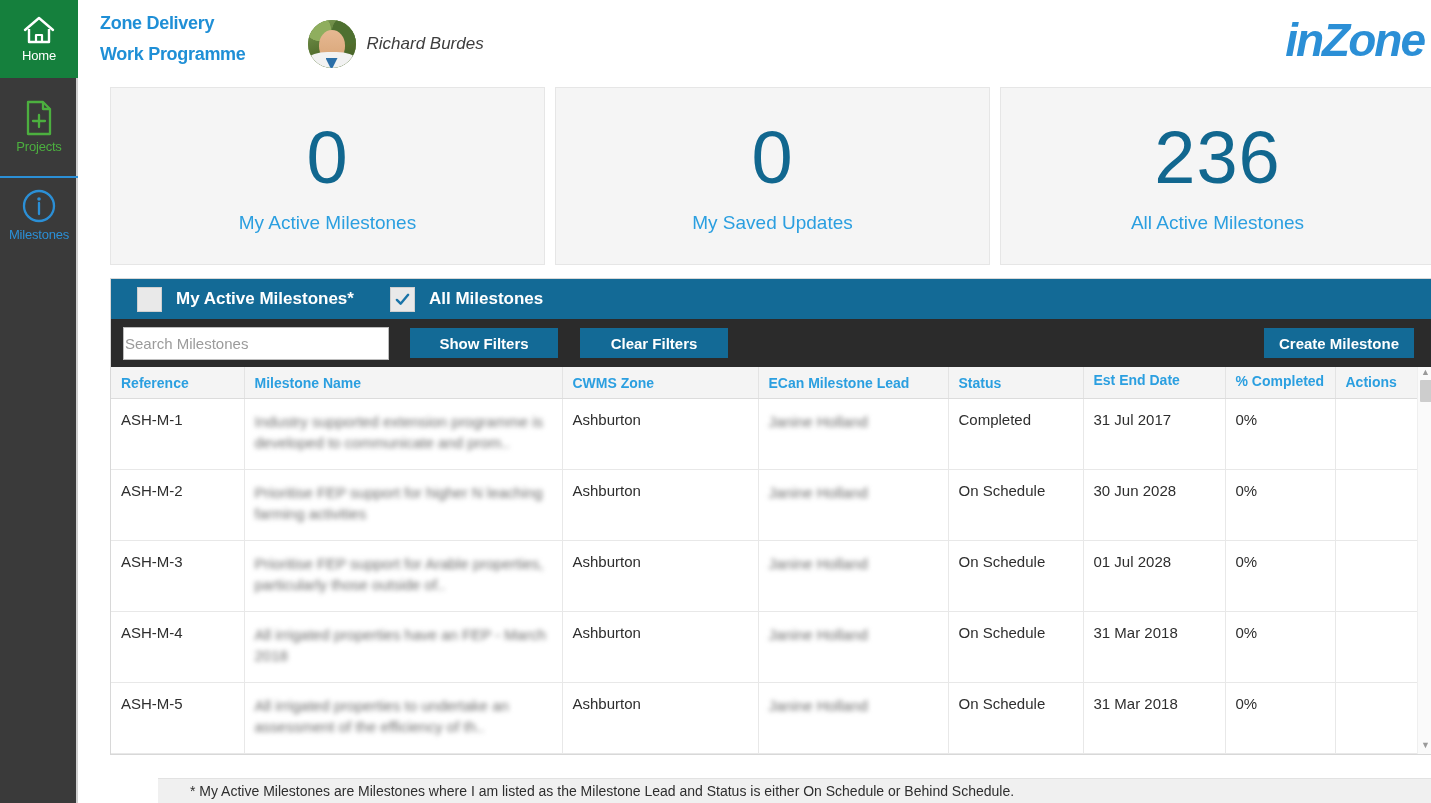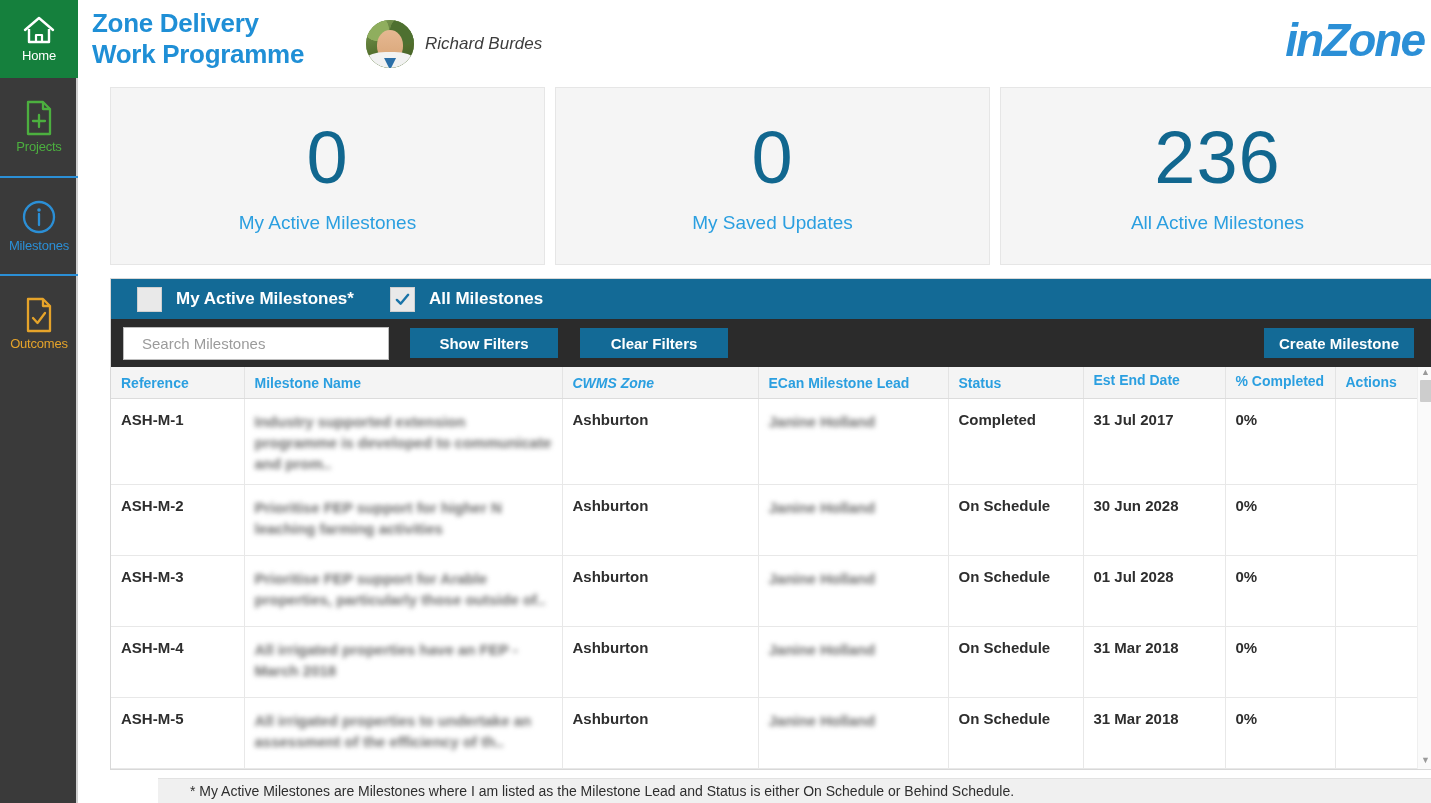--- a/index.html
+++ b/index.html
@@ -28,38 +28,38 @@
   }
   .nav-item.home { background: #15803d; }
   .nav-item.sep { border-top: 2px solid #2b8fd6; }
   .nav-label {
     font-size: 13px; margin-top: 3px; letter-spacing: -0.2px;
     white-space: nowrap; font-weight: 500;
   }
   .nav-item.home .nav-label { color: #ffffff; }
   .nav-item.projects { height: 98px; }
   .nav-item.projects .nav-label { color: #4caf3f; }
-  .nav-item.milestones { height: 98px; }
+  .nav-item.milestones { height: 76px; }
   .nav-item.milestones .nav-label { color: #2b8fd6; }
   .nav-item.outcomes { height: 98px; }
   .nav-item.outcomes .nav-label { color: #e5a32a; }
   .nav-ico { display:block; line-height:0; }
 
   
   .main { flex: 1 1 auto; height: 803px; position: relative; background:#ffffff; }
 
   
   .header {
     height: 85px; display: flex; align-items: flex-start;
     padding: 8px 0 0 0; position: relative;
   }
   .app-title {
-    margin-left: 14px;
+    margin-left: 22px;
     color: #1f8fd6; font-weight: bold;
-    font-size: 26px; line-height: 31px;
+    font-size: 18px; line-height: 31px;
     letter-spacing: -0.3px;
   }
   .user-block {
     display: flex; align-items: center; gap: 11px;
     margin-left: 62px; margin-top: 12px; font-style: italic;
   }
   .avatar {
     width: 48px; height: 48px; border-radius: 50%;
     overflow: hidden; flex: 0 0 48px;
     background: #6f8f4f;
@@ -118,21 +118,21 @@
   .cbwrap.second { margin-left: 36px; }
 
   .filter-bottom {
     background: #2b2b2b; height: 48px;
     display: flex; align-items: center; padding: 0 12px 0 12px;
     position: relative;
   }
   .search-input {
     width: 266px; height: 33px; background: #ffffff;
     border: 1px solid #bdbdbd; font-size: 15px; color: #8a8a8a;
-    padding: 0 18px; font-family: "Liberation Sans", sans-serif;
+    padding: 0 1px; font-family: "Liberation Sans", sans-serif;
     outline: none;
   }
   .search-input::placeholder { color: #9b9b9b; }
   .fbtn {
     height: 30px; background: #136a96; color: #fff;
     border: none; font-size: 15px; font-weight: bold;
     padding: 0 22px; cursor: pointer;
     font-family: "Liberation Sans", sans-serif;
   }
   .fbtn.show { margin-left: 21px; width: 148px; padding:0; }
@@ -150,30 +150,30 @@
     border-right: 1px solid #e3e3e3; border-bottom: 1px solid #dcdcdc;
     vertical-align: middle; white-space: nowrap;
   }
   table.grid th.c-est { vertical-align: top; padding-top: 5px; }
   table.grid th.c-pct { vertical-align: top; padding-top: 6px; }
   table.grid th.c-act { vertical-align: top; padding-top: 7px; }
   table.grid th:last-child { border-right: none; }
   table.grid td {
     font-size: 15px; color: #2e2e2e; padding: 12px 10px 10px 10px;
     border-right: 1px solid #e8e8e8; border-bottom: 1px solid #e8e8e8;
-    vertical-align: top; height: 71px; font-weight: bold;
+    vertical-align: top; height: 71px;
   }
   table.grid td:last-child { border-right: none; }
   .blurred {
     color: #6d6d6d; filter: blur(2.6px);
     line-height: 21px; display: block; user-select: none;
   }
   .col-ref   { width: 133px; }
   .col-name  { width: 318px; }
-  .col-zone  { width: 196px; font-style: italic; }
+  .col-zone  { width: 196px; }
   .col-lead  { width: 190px; }
   .col-stat  { width: 135px; }
   .col-est   { width: 142px; }
   .col-pct   { width: 110px; }
   .col-act   { width: 99px; }
 
   .scroll-track {
     position: absolute; right: 1px; top: 0; width: 16px; height: 100%;
     background: #fafafa; border-left: 1px solid #efefef;
   }
@@ -225,30 +225,20 @@
       <span class="nav-ico">
         <svg width="36" height="36" viewBox="0 0 36 36">
           <circle cx="18" cy="18" r="15" fill="none" stroke="#2b8fd6" stroke-width="2.3"></circle>
           <circle cx="18" cy="11" r="1.8" fill="#2b8fd6"></circle>
           <path d="M18 15 V26" stroke="#2b8fd6" stroke-width="2.3" stroke-linecap="round"></path>
         </svg>
       </span>
       <span class="nav-label">Milestones</span>
     </div>
 
-    <div class="nav-item outcomes sep">
-      <span class="nav-ico">
-        <svg width="30" height="36" viewBox="0 0 30 36">
-          <path d="M4 2 H19 L26 9 V34 H4 Z" fill="none" stroke="#e5a32a" stroke-width="2.3" stroke-linejoin="round"></path>
-          <path d="M19 2 V9 H26" fill="none" stroke="#e5a32a" stroke-width="2.3" stroke-linejoin="round"></path>
-          <path d="M9 21 L13.5 26 L21 16" fill="none" stroke="#e5a32a" stroke-width="2.3" stroke-linecap="round" stroke-linejoin="round"></path>
-        </svg>
-      </span>
-      <span class="nav-label">Outcomes</span>
-    </div>
 
   </nav>
 
   <div class="main">
 
     <div class="header">
       <div>
         <div class="app-title">Zone Delivery</div>
         <div class="app-title">Work Programme</div>
       </div>

